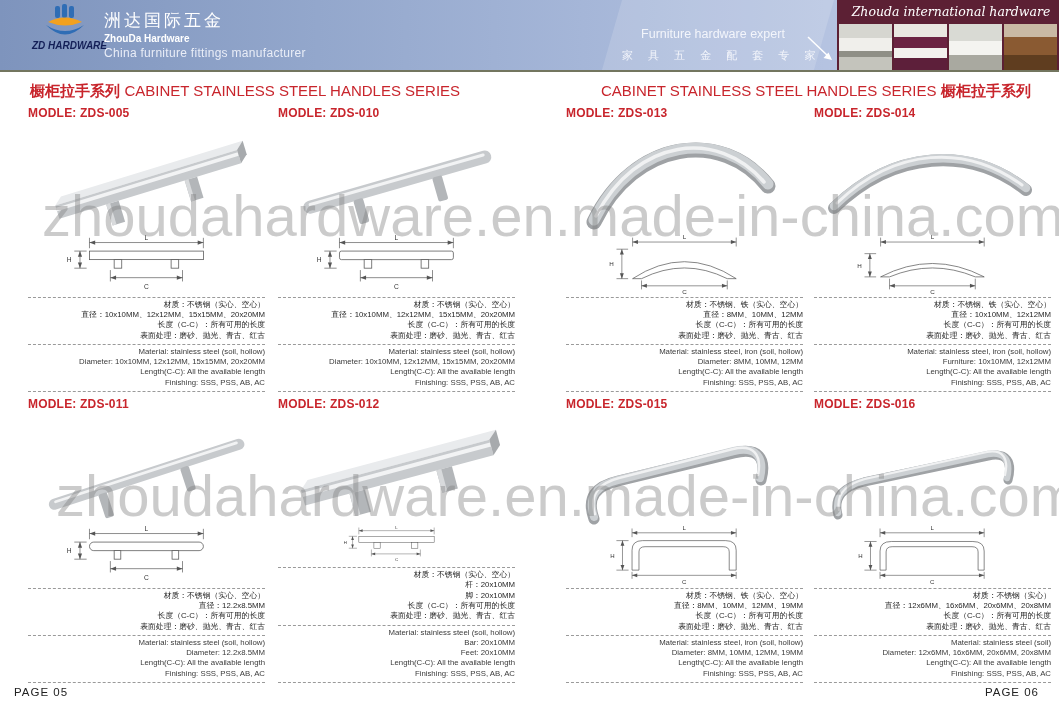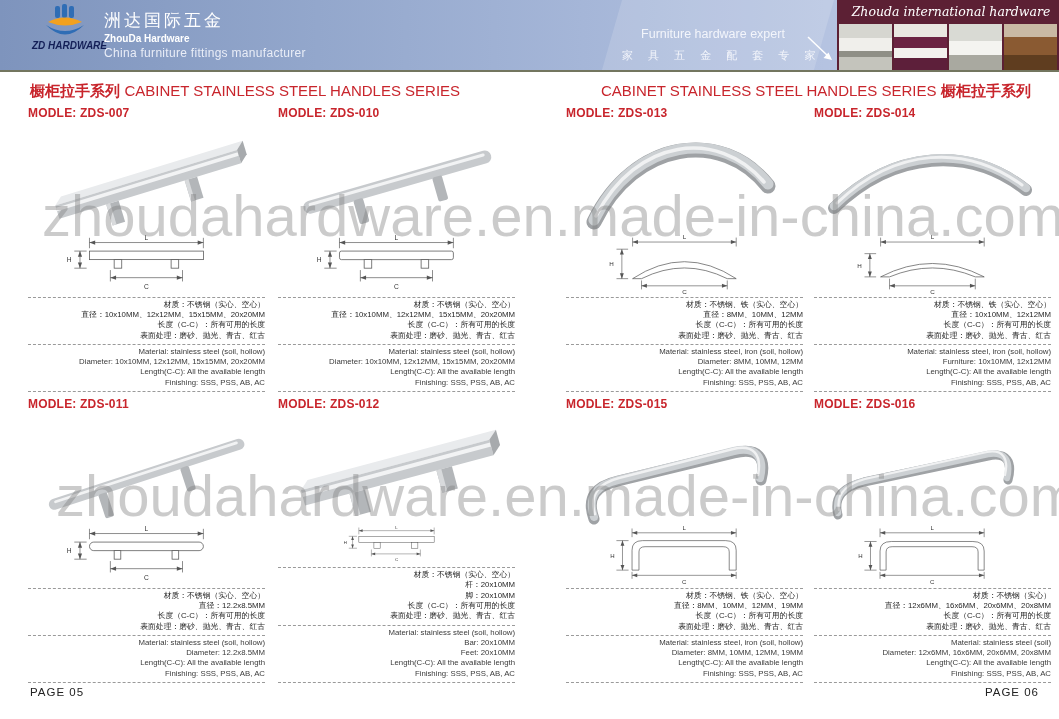--- a/index.html
+++ b/index.html
@@ -56,21 +56,21 @@
   .dimtext{font-size:7px;fill:#333;}
 
   
   .watermark{position:absolute;left:0;width:1059px;font-size:58px;color:#7e7e7e;opacity:.4;
              white-space:nowrap;z-index:6;pointer-events:none;}
   .wm1{top:182px;padding-left:42px;}
   .wm2{top:462px;padding-left:56px;}
 
   
   .pagefoot{position:absolute;top:686px;font-size:11.5px;color:#222;letter-spacing:1px;}
-  .pf-left{left:30px;}
+  .pf-left{left:14px;}
   .pf-right{right:20px;}
 </style>
 </head>
 <body>
 
 <div class="page">
 
   <div class="header">
     <div class="light-panel"></div>
 
@@ -116,21 +116,21 @@
   <div class="sec-title sec-left">
     <span class="t-cn">橱柜拉手系列</span>
     <span class="t-en">CABINET STAINLESS STEEL HANDLES SERIES</span>
   </div>
   <div class="sec-title sec-right">
     <span class="t-en">CABINET STAINLESS STEEL HANDLES SERIES</span>
     <span class="t-cn">橱柜拉手系列</span>
   </div>
 
   <div class="cell" style="left:28px;top:106px;">
-    <div class="model">MODLE: ZDS-007</div>
+    <div class="model">MODLE: ZDS-005</div>
     <div class="photo">
       <svg width="237" height="108" viewBox="0 0 237 108">
         <g transform="rotate(-17 118 58)">
           <polygon points="25,52 33,45 223,45 215,52" fill="#e9ebed"></polygon>
           <rect x="25" y="52" width="190" height="14" fill="#c7cacd"></rect>
           <rect x="25" y="54.5" width="190" height="3.5" fill="#f2f3f4"></rect>
           <polygon points="215,52 223,45 223,59 215,66" fill="#a7aaad"></polygon>
           <rect x="74" y="66" width="13" height="22" fill="#b3b6b9"></rect>
             <rect x="74" y="66" width="4" height="22" fill="#d8dadc"></rect>
           <rect x="156" y="66" width="13" height="22" fill="#b3b6b9"></rect>

